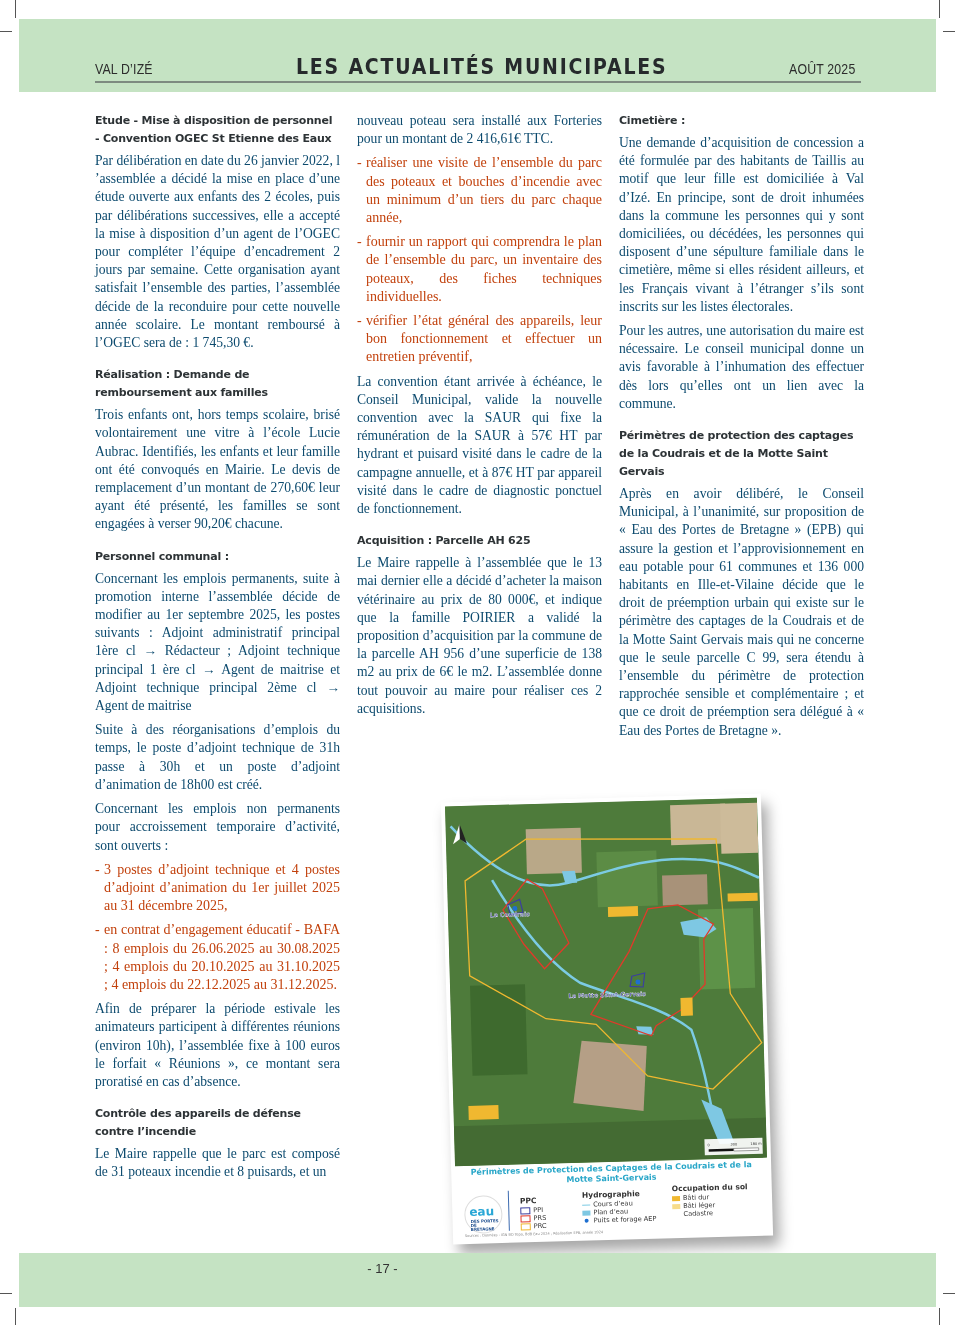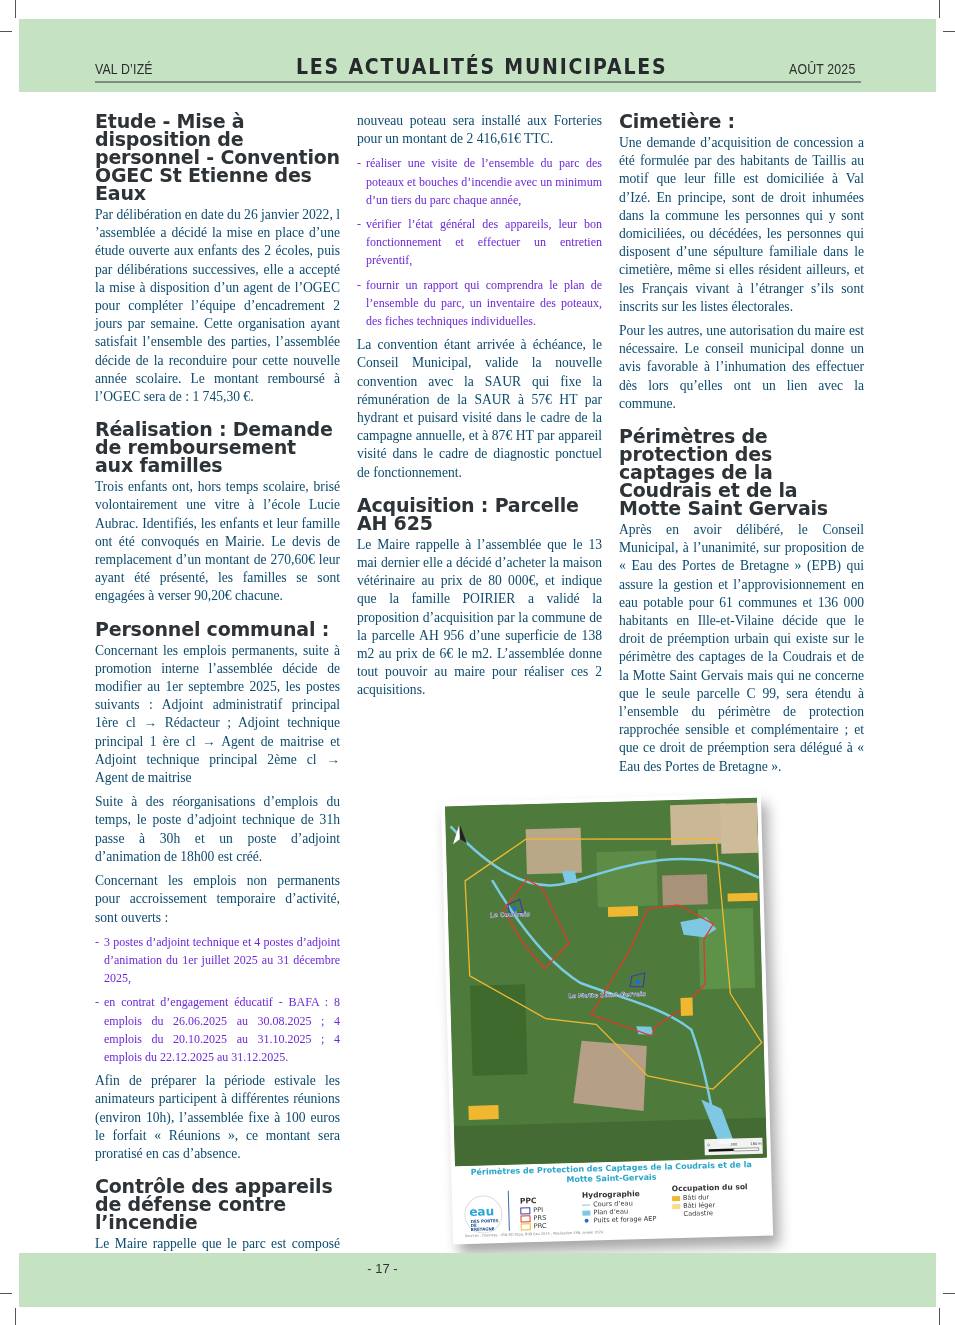--- a/index.html
+++ b/index.html
@@ -12,25 +12,25 @@
     .hdr-left { left: 95px; }
     .hdr-right { left: 789px; }
     .hdr-title { position: absolute; top: 54px; left: 296px; font-family: "DejaVu Sans", sans-serif; font-weight: bold; font-size: 22px; letter-spacing: 2.1px; color: #262a2c; transform: scaleX(0.86); transform-origin: left center; white-space: nowrap; }
     .hdr-rule { position: absolute; left: 95px; top: 81px; width: 766px; height: 2px; background: #7d8b80; }
     .page-num { position: absolute; top: 1261px; left: 0; width: 765px; text-align: center; font-family: "Liberation Sans", sans-serif; font-size: 13px; color: #333; }
 
     .col { position: absolute; top: 112px; width: 245px; }
     .col1 { left: 95px; }
     .col2 { left: 357px; top: 112px; }
     .col3 { left: 619px; top: 112px; }
-    h2 { margin: 0 0 4px 0; font-family: "DejaVu Sans", sans-serif; font-weight: bold; font-size: 19px; line-height: 18px; color: #2d3336; letter-spacing: -0.2px; }
+    h2 { margin: 0 0 4px 0; font-family: "DejaVu Sans", sans-serif; font-weight: bold; font-size: 11px; line-height: 18px; color: #2d3336; letter-spacing: -0.2px; }
     p { margin: 0 0 6px 0; font-size: 13.6px; line-height: 18.2px; text-align: justify; color: #0c4a6e; }
     .sec { margin-bottom: 14px; }
     ul { list-style: none; margin: 0 0 6px 0; padding: 0; }
-    li { position: relative; padding-left: 9px; font-size: 12px; line-height: 18.2px; text-align: justify; margin-bottom: 6px; color: #6d28d9; }
+    li { position: relative; padding-left: 9px; font-size: 14px; line-height: 18.2px; text-align: justify; margin-bottom: 6px; color: #c2410c; }
     li::before { content: "-"; position: absolute; left: 0; top: 0; }
 
     .map-card { position: absolute; left: 447px; top: 798px; width: 320px; height: 442px; background: #fff; transform: rotate(-1.6deg); box-shadow: 6px 10px 14px rgba(0,0,0,0.35); }
     .map-img { position: absolute; left: 4px; top: 4px; width: 312px; height: 360px; overflow: hidden; background: #4f7a3a; }
     .map-caption { position: absolute; left: 8px; top: 366px; width: 304px; text-align: center; font-family: "DejaVu Sans", sans-serif; font-weight: bold; font-size: 8px; line-height: 10px; color: #2aa7c9; }
     .legend { position: absolute; top: 388px; left: 8px; width: 304px; height: 50px; font-family: "DejaVu Sans", sans-serif; font-size: 6.6px; color: #333; }
     .legend .logo { position: absolute; left: 4px; top: 6px; width: 36px; height: 36px; border-radius: 50%; border: 1px solid #ddd; background: #fff; }
     .legend .logo span { position: absolute; left: 4px; top: 8px; font-size: 12px; font-weight: bold; color: #29a7d6; }
     .legend .logo small { position: absolute; left: 5px; top: 23px; font-size: 4px; font-weight: bold; color: #1d4e8f; line-height: 4px; }
     .legend .vline { position: absolute; left: 48px; top: 2px; width: 1px; height: 40px; background: #3d6bb0; }
@@ -81,22 +81,22 @@
   <div class="sec" style="margin-bottom:0">
     <h2>Contrôle des appareils de défense contre l’incendie</h2>
     <p id="controle-p1" style="height:36px;overflow:hidden;">Le Maire rappelle que le parc est composé de 31 poteaux incendie et 8 puisards, et un</p>
   </div>
 </div>
 
 <div class="col col2">
   <p id="controle-p1-cont">nouveau poteau sera installé aux Forteries pour un montant de 2 416,61€ TTC.</p>
   <ul>
     <li>réaliser une visite de l’ensemble du parc des poteaux et bouches d’incendie avec un minimum d’un tiers du parc chaque année,</li>
+    <li>fournir un rapport qui comprendra le plan de l’ensemble du parc, un inventaire des poteaux, des fiches techniques individuelles.</li>
     <li>vérifier l’état général des appareils, leur bon fonctionnement et effectuer un entretien préventif,</li>
-    <li>fournir un rapport qui comprendra le plan de l’ensemble du parc, un inventaire des poteaux, des fiches techniques individuelles.</li>
   </ul>
   <p style="margin-bottom:14px">La convention étant arrivée à échéance, le Conseil Municipal, valide la nouvelle convention avec la SAUR qui fixe la rémunération de la SAUR à 57€ HT par hydrant et puisard visité dans le cadre de la campagne annuelle, et à 87€ HT par appareil visité dans le cadre de diagnostic ponctuel de fonctionnement.</p>
   <div class="sec">
     <h2>Acquisition : Parcelle AH 625</h2>
     <p>Le Maire rappelle à l’assemblée que le 13 mai dernier elle a décidé d’acheter la maison vétérinaire au prix de 80 000€, et indique que la famille POIRIER a validé la proposition d’acquisition par la commune de la parcelle AH 956 d’une superficie de 138 m2 au prix de 6€ le m2. L’assemblée donne tout pouvoir au maire pour réaliser ces 2 acquisitions.</p>
   </div>
 </div>
 
 <div class="col col3">
   <div class="sec">

